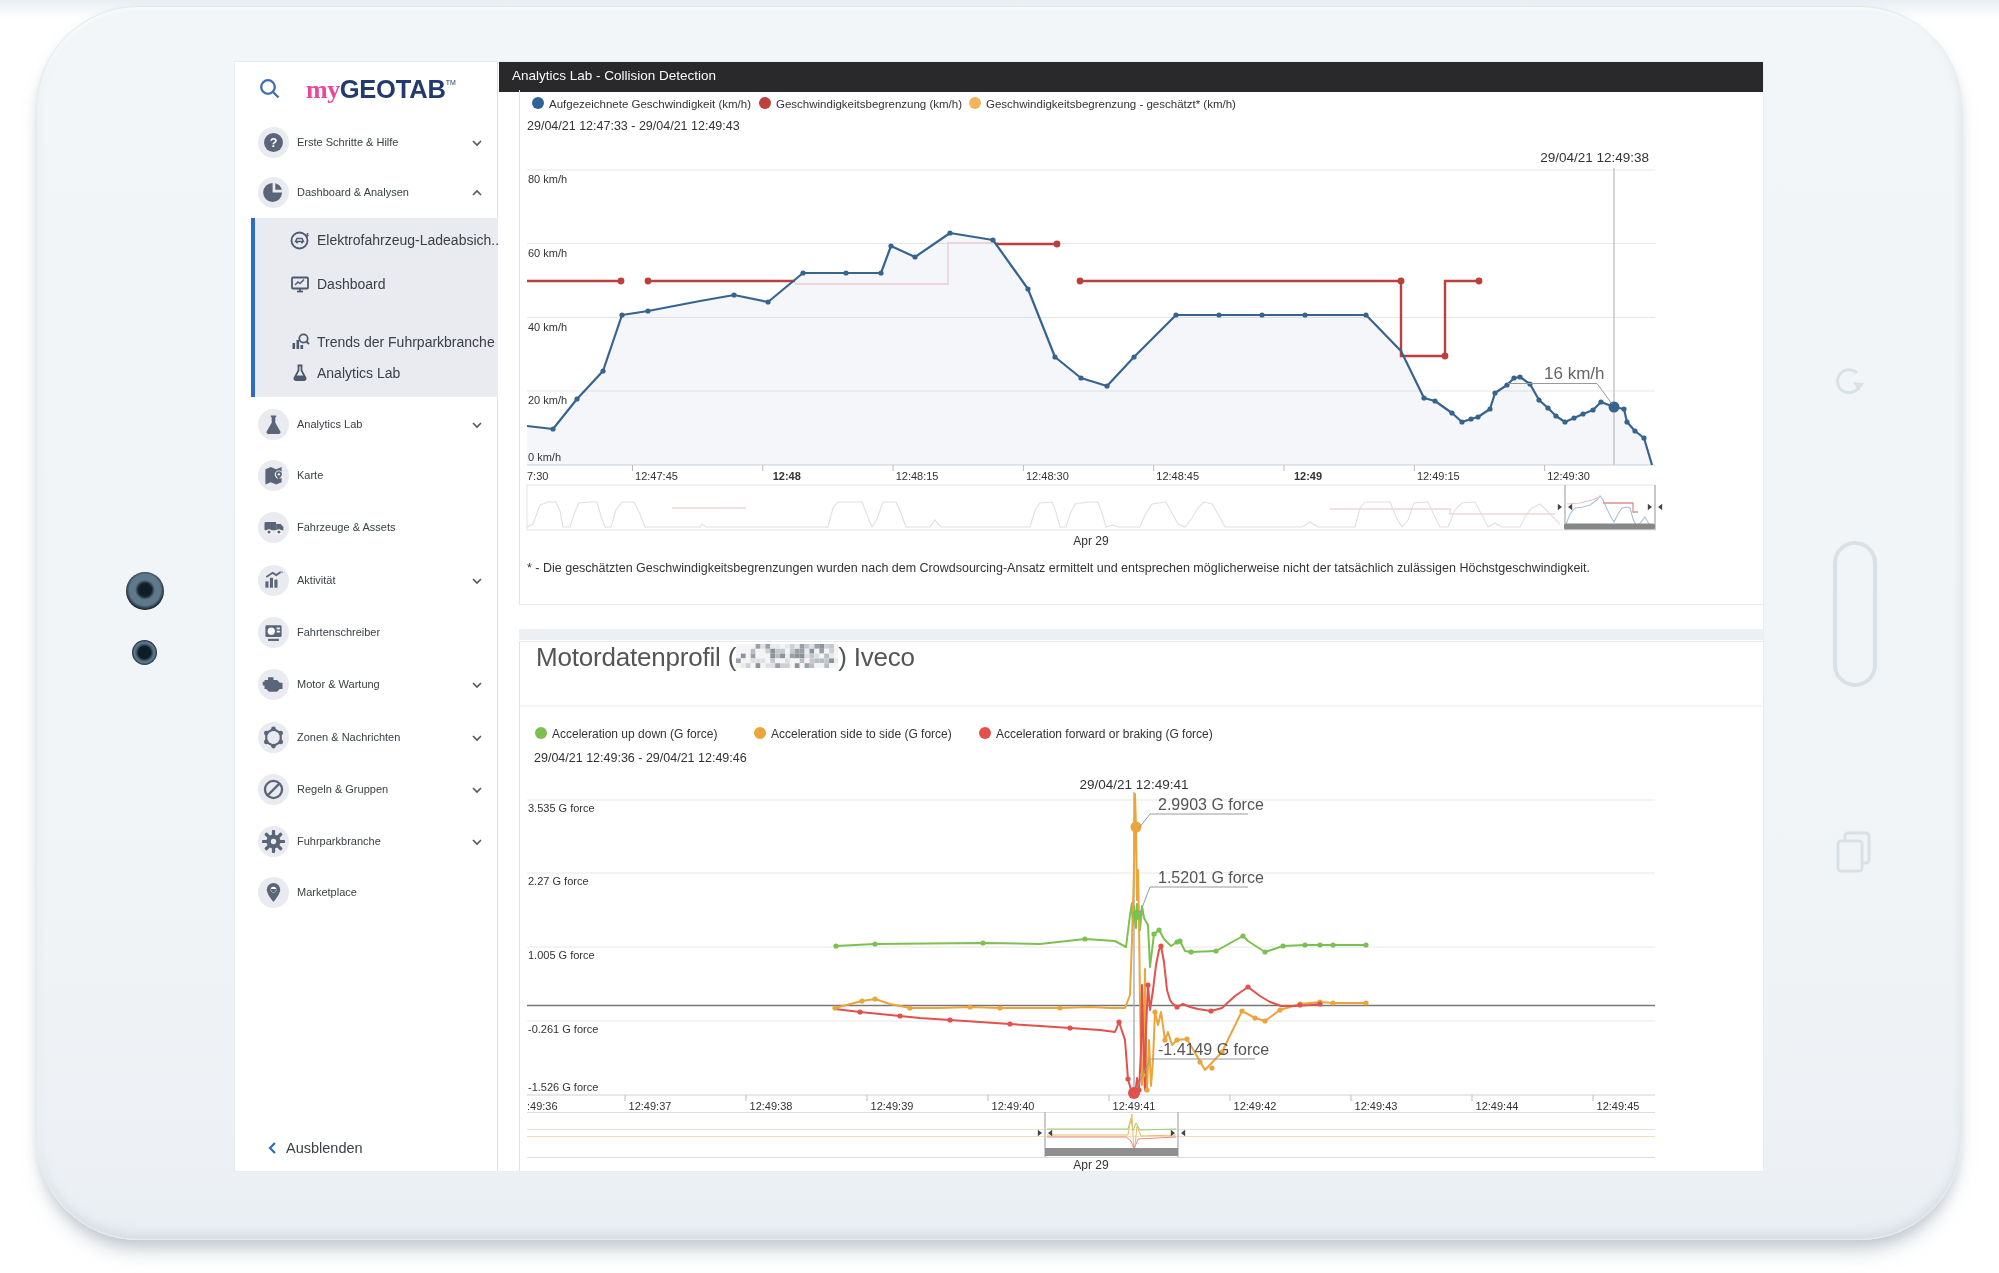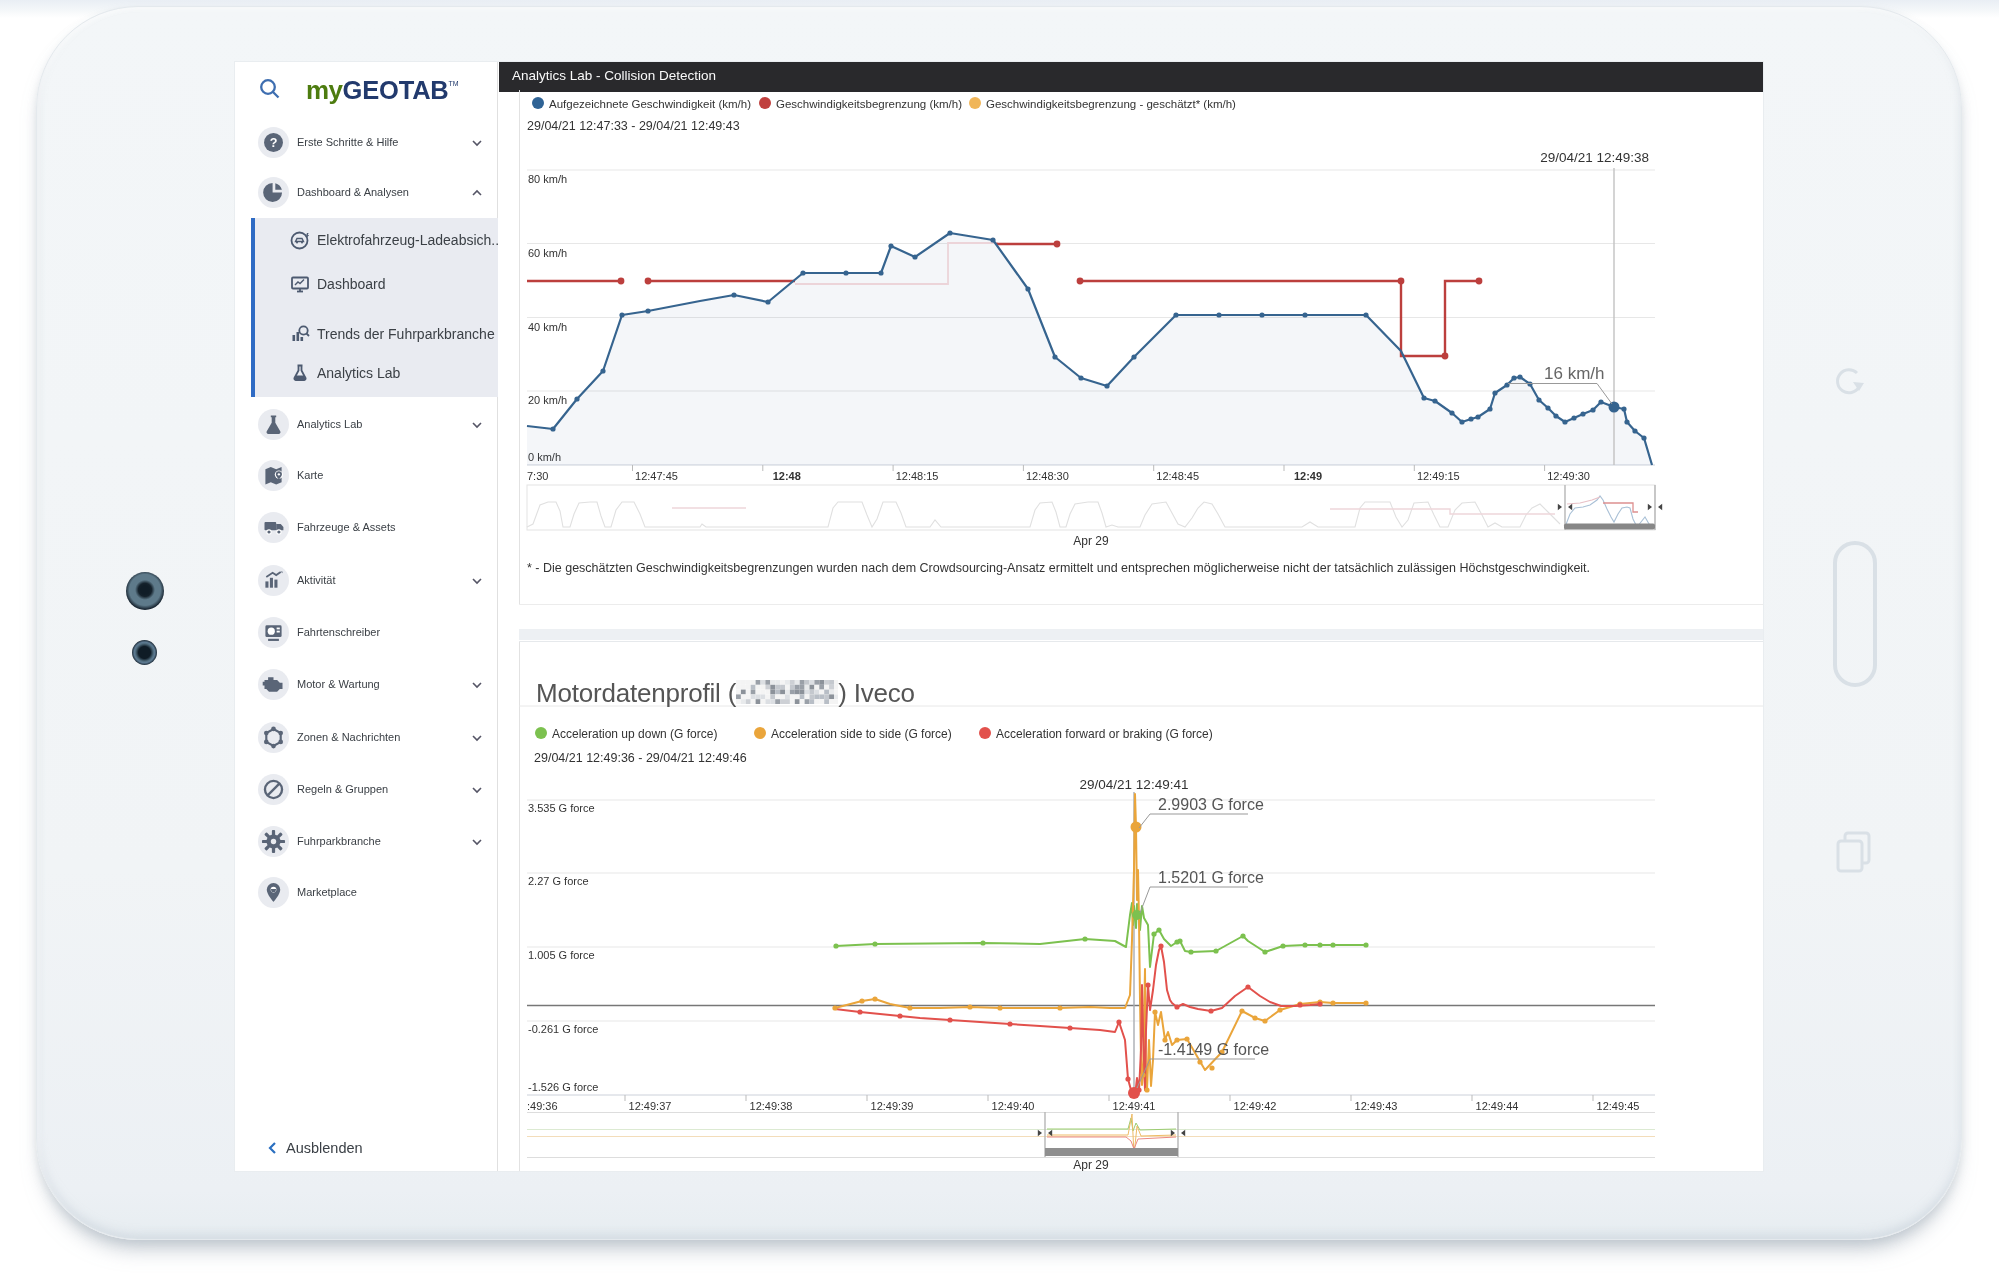--- a/index.html
+++ b/index.html
@@ -7,36 +7,36 @@
   background:linear-gradient(#f3f6f8 0%, #f1f4f6 70%, #ecf0f4 96%, #e7edf1 100%); border:1px solid #e4e9ed;
   box-shadow: 0 16px 20px -7px rgba(150,162,174,0.55), 0 4px 8px rgba(170,182,192,0.25), inset 0 -5px 8px rgba(195,206,215,0.5), inset 2px 2px 4px rgba(255,255,255,0.8);
 }
 #screen { position:absolute; left:235px; top:62px; width:1528px; height:1109px; background:#fff; box-shadow:0 0 0 1px #e9edf0; }
 #sidebar { position:absolute; left:0; top:0; width:263px; height:1109px; background:#fff; border-right:1px solid #e0e0e0; }
 #main { position:absolute; left:264px; top:0; width:1264px; height:1109px; background:#fff; }
 #darkbar { position:absolute; left:0; top:0; width:1264px; height:30px; background:#29292c; color:#fafafa; font-size:13.5px; line-height:28px; padding-left:13px; }
 .gapband { position:absolute; left:20px; top:567px; width:1244px; height:11px; background:#edf0f3; }
 .search { position:absolute; left:24px; top:16px; }
 .logo { position:absolute; left:71px; top:13px; white-space:nowrap; }
-.lmy { font-size:26px; font-weight:bold; color:#4d7c0f; letter-spacing:-0.5px; }
+.lmy { font-size:26px; font-weight:bold; color:#ec4899; letter-spacing:-0.5px;font-family:Liberation Serif, serif; }
 .lgeo { font-size:25.5px; font-weight:bold; color:#223a6d; letter-spacing:-0.2px;text-align:center; }
 .ltm { font-size:7px; color:#223a6d; vertical-align:13px; }
 .mi { position:absolute; left:23px; height:38px; width:225px; }
 .chip { position:absolute; left:0; top:3.5px; width:31px; height:31px; border-radius:50%; background:#e9ebf0; }
 .chip svg { position:absolute; left:0; top:0; }
 .milab { position:absolute; left:39px; top:50%; transform:translateY(-50%); font-size:11px; color:#3b4046; white-space:nowrap; }
 .chev { position:absolute; right:0px; top:50%; transform:translateY(-50%); }
 .subblock { position:absolute; left:16px; top:156px; width:247px; height:179px; background:#e9ebf1; border-left:4.5px solid #2f6bc4; }
 .si { position:absolute; left:0; width:242px; height:44px; }
 .sic { position:absolute; left:33px; top:50%; transform:translateY(-50%); width:24px; height:24px; }
 .silab { position:absolute; left:62px; top:50%; transform:translateY(-50%); font-size:14px; color:#3b4046; white-space:nowrap; }
 .hide { position:absolute; left:31px; top:1077px; }
 .hide svg { vertical-align:-2px; }
 .hide span { font-size:14.5px; color:#3b4046; margin-left:6px; }
-#title { position:absolute; left:536px; top:678px; font-size:26px; letter-spacing:-0.2px; color:#555; white-space:nowrap;text-align:right; }
+#title { position:absolute; left:536px; top:642px; font-size:26px; letter-spacing:-0.2px; color:#555; white-space:nowrap;text-align:right; }
 .cam1 { position:absolute; left:126px; top:572px; width:38px; height:38px; border-radius:50%; background:radial-gradient(circle at 50% 47%, #101d27 0 16%, #15222c 24%, #5e7a8a 36% 56%, #1a2733 70% 100%); }
 .cam2 { position:absolute; left:132px; top:640px; width:25px; height:25px; border-radius:50%; background:radial-gradient(circle at 50% 50%, #0f1c26 0 34%, #4f6b7c 50%, #5d7a92 58%, #16232e 72% 100%); }
 .sideicons { position:absolute; left:1832px; top:0px; }
 </style></head>
 <body>
 <div id="stage">
   <div id="tablet"></div>
   <div class="cam1"></div>
     <div class="cam2"></div>
   <svg class="sideicons" width="60" height="900" viewBox="0 0 60 900" style="top:360px">
@@ -96,21 +96,21 @@
           </div>
 <div class="si" style="top:44px">
             <span class="sic"><svg width="24" height="24" viewBox="0 0 24 24">
                 <rect x="4" y="5.5" width="16" height="11" rx="1" fill="none" stroke="#4d5a70" stroke-width="1.8"></rect>
                 <path d="M7 13 l3 -3 2 1.5 4 -4" stroke="#4d5a70" stroke-width="1.4" fill="none"></path>
                 <line x1="9" y1="19.5" x2="15" y2="19.5" stroke="#4d5a70" stroke-width="1.8"></line>
                 <line x1="12" y1="16.5" x2="12" y2="19.5" stroke="#4d5a70" stroke-width="1.8"></line>
               </svg></span>
             <span class="silab">Dashboard</span>
           </div>
-<div class="si" style="top:94px">
+<div class="si" style="top:102px">
             <span class="sic"><svg width="24" height="24" viewBox="0 0 24 24">
                 <rect x="4.5" y="13" width="2.6" height="6" fill="#4d5a70"></rect>
                 <rect x="8.5" y="10" width="2.6" height="9" fill="#4d5a70"></rect>
                 <rect x="12.5" y="15" width="2.6" height="4" fill="#4d5a70"></rect>
                 <circle cx="15.5" cy="8.5" r="4.2" fill="none" stroke="#4d5a70" stroke-width="1.8"></circle>
                 <line x1="18.5" y1="11.5" x2="21" y2="14" stroke="#4d5a70" stroke-width="1.8"></line>
               </svg></span>
             <span class="silab">Trends der Fuhrparkbranche</span>
           </div>
 <div class="si" style="top:133px">

